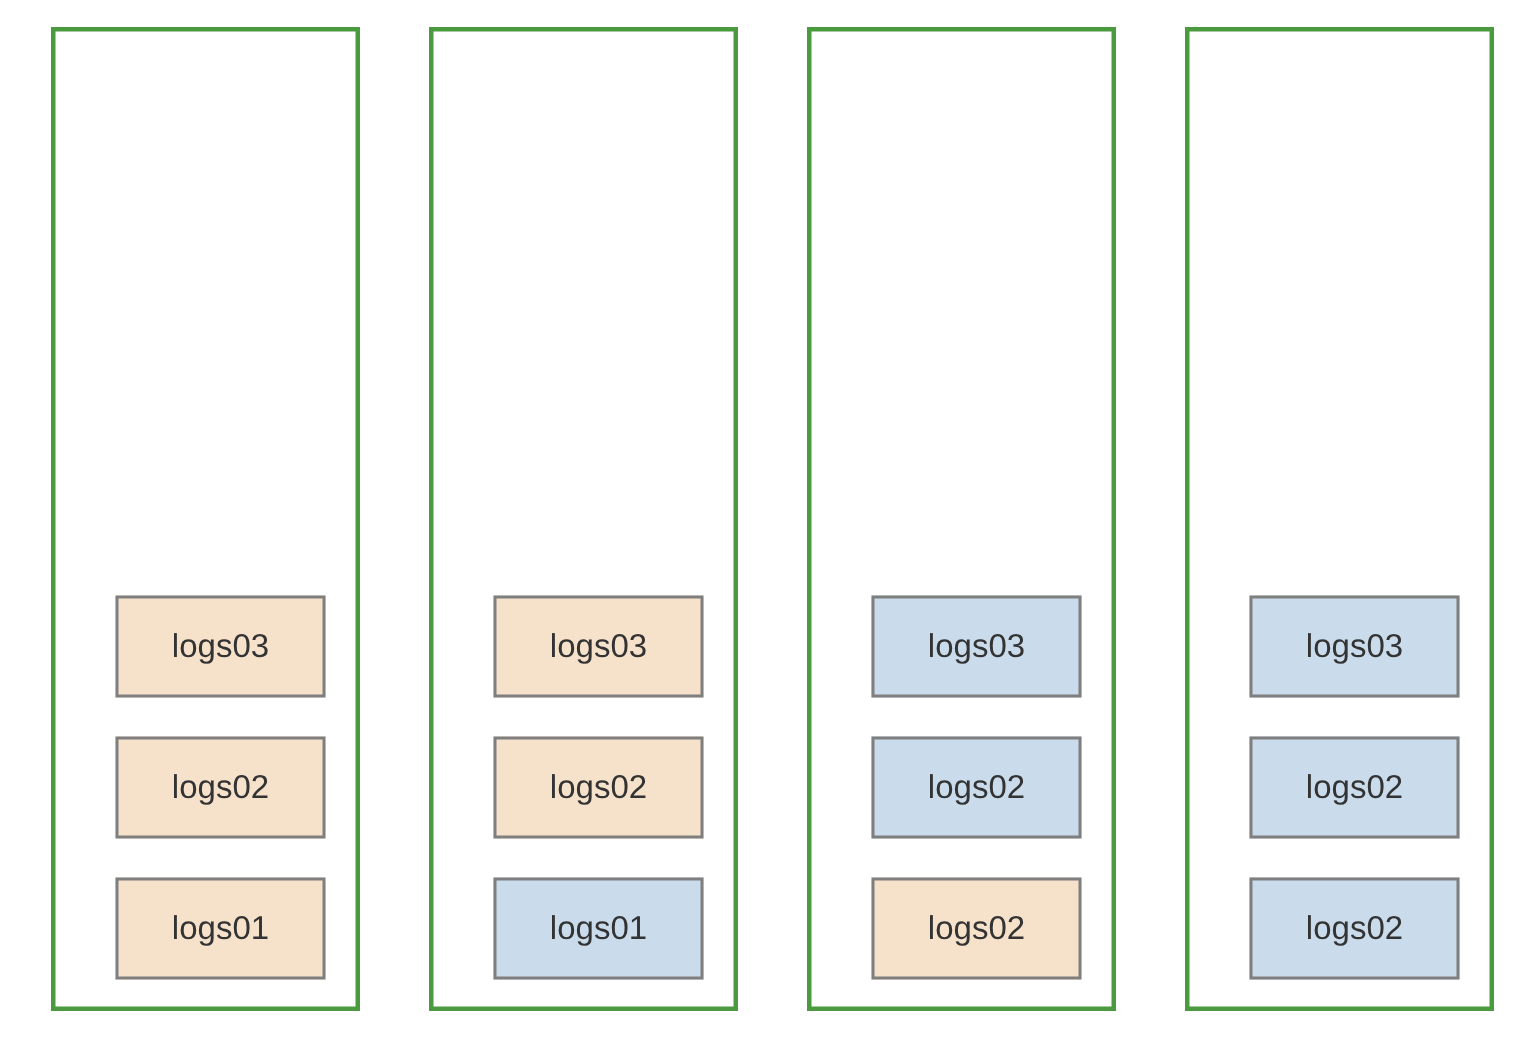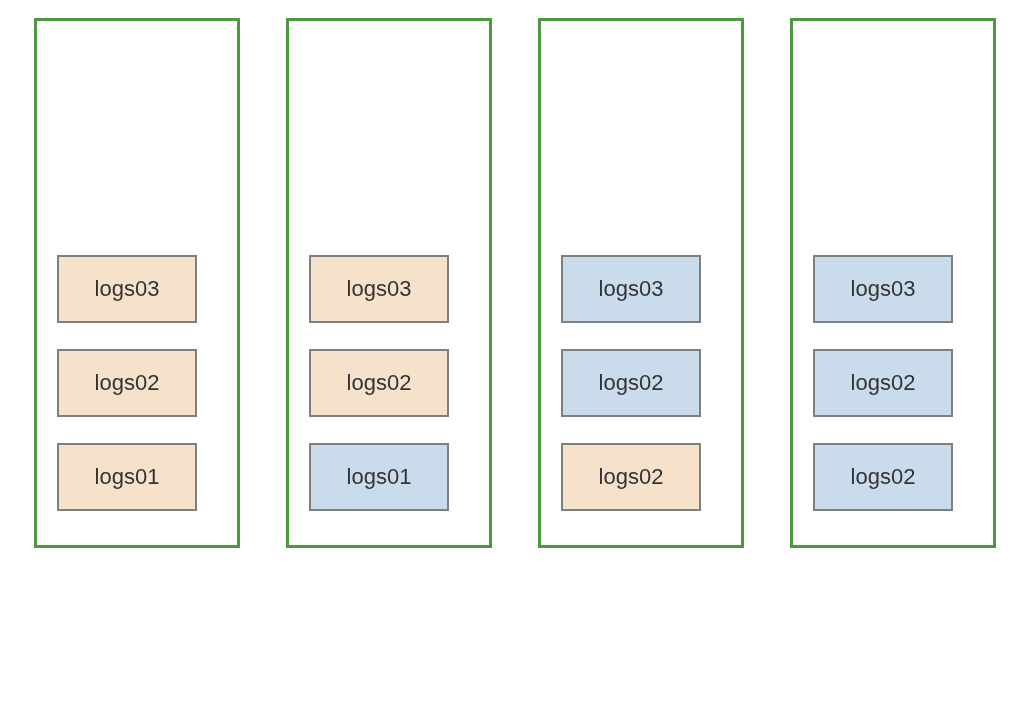--- a/index.html
+++ b/index.html
@@ -18,27 +18,27 @@
     flex-direction: row;
     justify-content: flex-start;
     align-items: flex-start;
     padding: 18px 28px 30px 34px;
     box-sizing: border-box;
     gap: 46px;
   }
   .column {
     box-sizing: border-box;
     width: 215px;
-    height: 530px;
+    height: 656px;
     border: 3px solid #4b9a3f;
     display: flex;
     flex-direction: column;
     justify-content: flex-end;
-    align-items: flex-start;
-    padding: 14px 20px 34px 20px;
+    align-items: flex-end;
+    padding: 14px 20px 18px 20px;
     gap: 26px;
   }
   .shard {
     box-sizing: border-box;
     width: 140px;
     height: 68px;
     border: 2px solid #7f7f7f;
     display: flex;
     align-items: center;
     justify-content: center;

